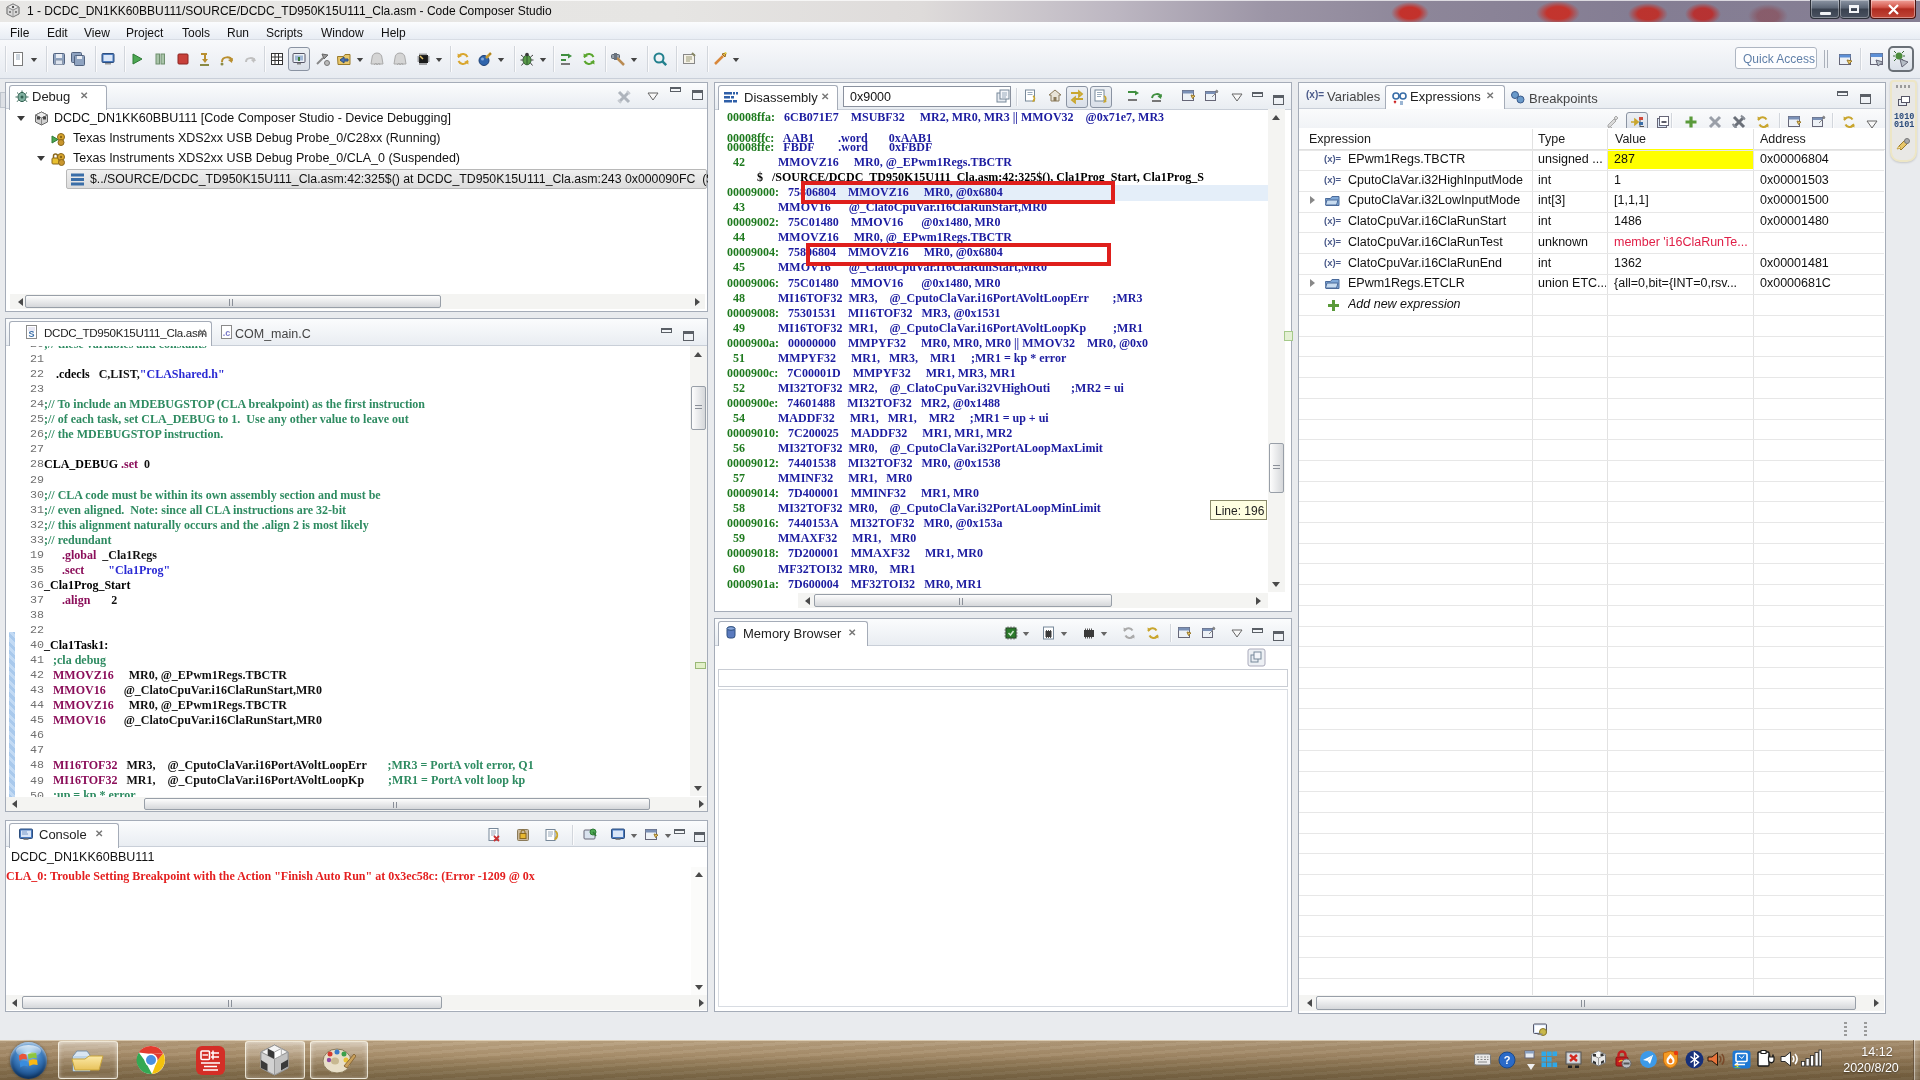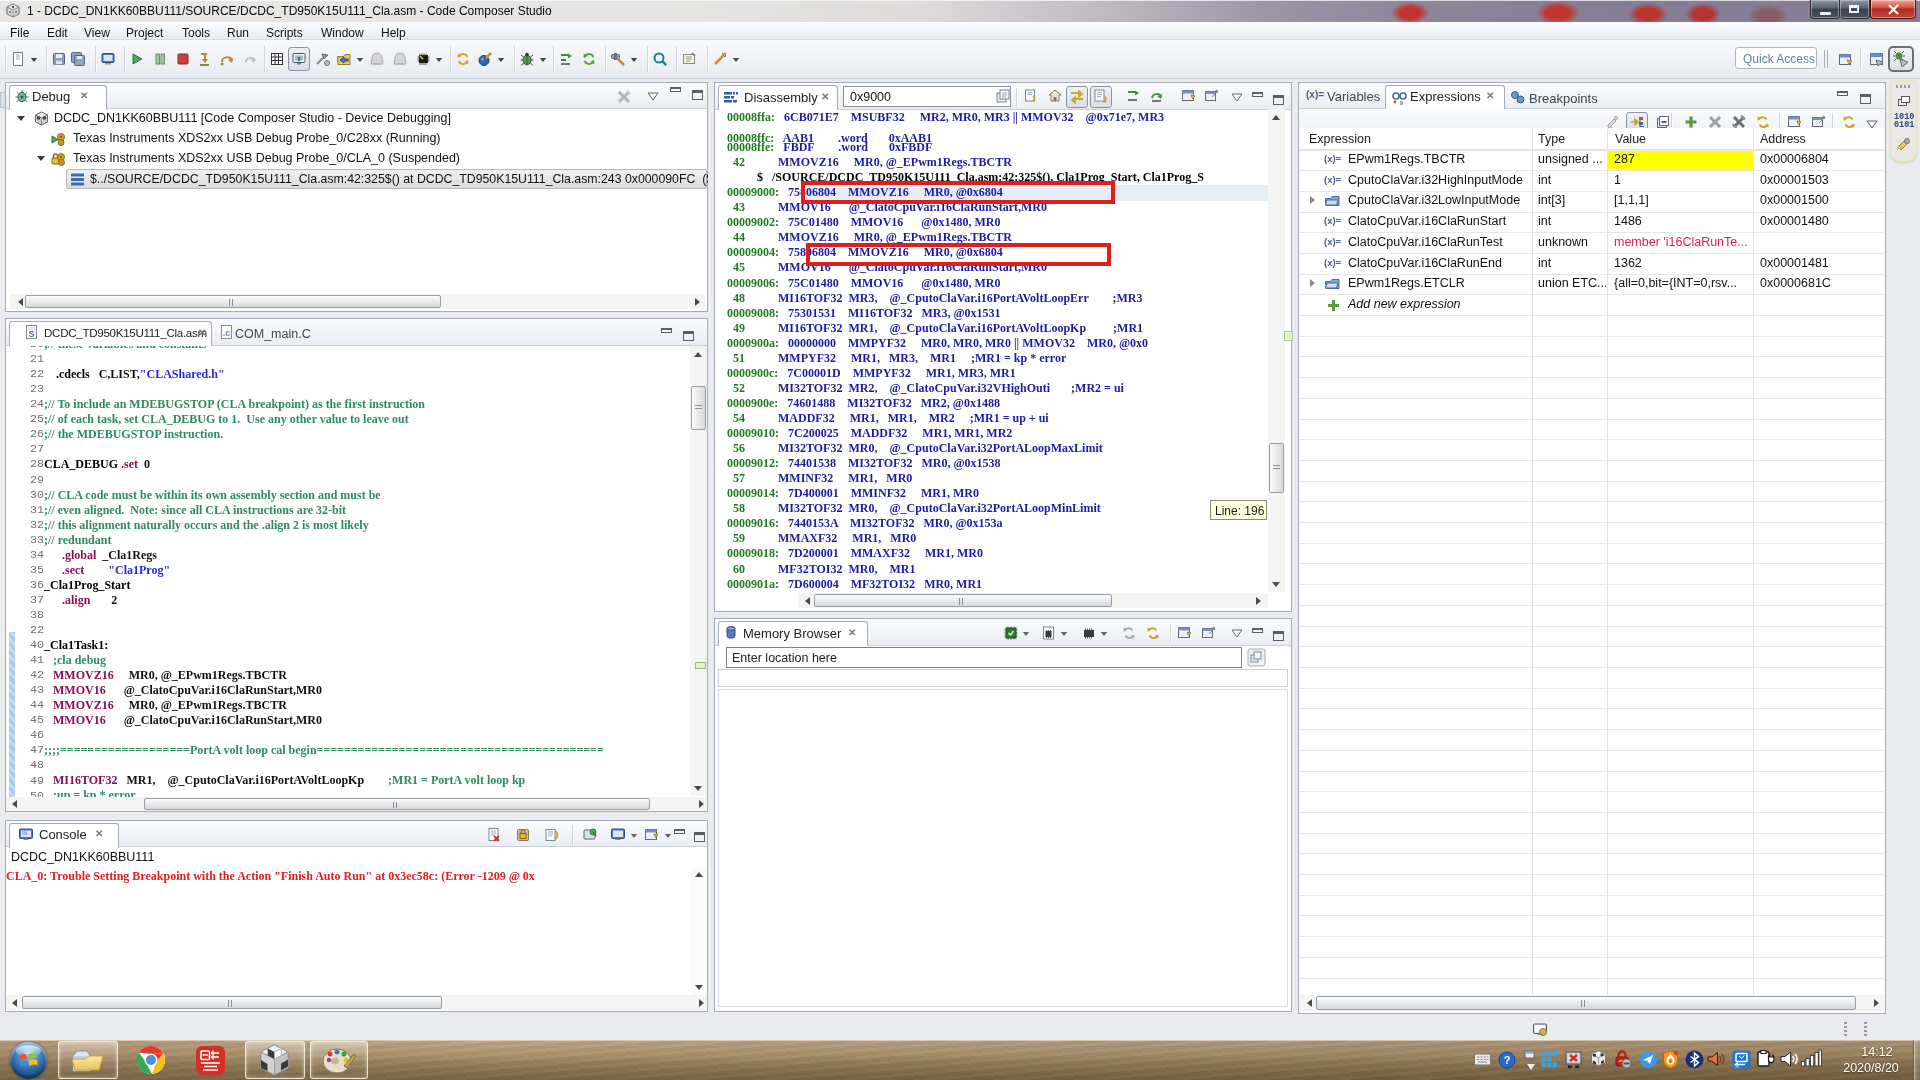--- a/index.html
+++ b/index.html
@@ -346,21 +346,21 @@
 <div class="mono" style="left:38px;top:111px"><span class="b">CLA_DEBUG</span><span> </span><span class="m">.set</span><span>  </span><span class="p">0</span></div>
 <div class="lnum" style="left:14px;top:126.5px;width:24px">29</div>
 <div class="lnum" style="left:14px;top:141.5px;width:24px">30</div>
 <div class="mono" style="left:38px;top:142px"><span class="c">;// CLA code must be within its own assembly section and must be</span></div>
 <div class="lnum" style="left:14px;top:156.6px;width:24px">31</div>
 <div class="mono" style="left:38px;top:157px"><span class="c">;// even aligned.  Note: since all CLA instructions are 32-bit</span></div>
 <div class="lnum" style="left:14px;top:171.6px;width:24px">32</div>
 <div class="mono" style="left:38px;top:172px"><span class="c">;// this alignment naturally occurs and the .align 2 is most likely</span></div>
 <div class="lnum" style="left:14px;top:186.7px;width:24px">33</div>
 <div class="mono" style="left:38px;top:187px"><span class="c">;// redundant</span></div>
-<div class="lnum" style="left:14px;top:201.7px;width:24px">34</div>
+<div class="lnum" style="left:14px;top:201.7px;width:24px">19</div>
 <div class="mono" style="left:38px;top:202px"><span>      </span><span class="m">.global</span><span>  </span><span class="p">_Cla1Regs</span></div>
 <div class="lnum" style="left:14px;top:216.8px;width:24px">35</div>
 <div class="mono" style="left:38px;top:217px"><span>      </span><span class="m">.sect</span><span>        </span><span class="s">"Cla1Prog"</span></div>
 <div class="lnum" style="left:14px;top:231.8px;width:24px">36</div>
 <div class="mono" style="left:38px;top:232px"><span class="b">_Cla1Prog_Start</span></div>
 <div class="lnum" style="left:14px;top:246.9px;width:24px">37</div>
 <div class="mono" style="left:38px;top:247px"><span>      </span><span class="m">.align</span><span>       </span><span class="p">2</span></div>
 <div class="lnum" style="left:14px;top:261.9px;width:24px">38</div>
 <div class="lnum" style="left:14px;top:276.9px;width:24px">22</div>
 <div class="lnum" style="left:14px;top:292.0px;width:24px">40</div>
@@ -370,22 +370,22 @@
 <div class="lnum" style="left:14px;top:322.1px;width:24px">42</div>
 <div class="mono" style="left:38px;top:322px"><span>   </span><span class="m">MMOVZ16</span><span>     </span><span class="p">MR0, @_EPwm1Regs.TBCTR</span></div>
 <div class="lnum" style="left:14px;top:337.2px;width:24px">43</div>
 <div class="mono" style="left:38px;top:337px"><span>   </span><span class="m">MMOV16</span><span>      </span><span class="p">@_ClatoCpuVar.i16ClaRunStart,MR0</span></div>
 <div class="lnum" style="left:14px;top:352.2px;width:24px">44</div>
 <div class="mono" style="left:38px;top:352px"><span>   </span><span class="m">MMOVZ16</span><span>     </span><span class="p">MR0, @_EPwm1Regs.TBCTR</span></div>
 <div class="lnum" style="left:14px;top:367.2px;width:24px">45</div>
 <div class="mono" style="left:38px;top:367px"><span>   </span><span class="m">MMOV16</span><span>      </span><span class="p">@_ClatoCpuVar.i16ClaRunStart,MR0</span></div>
 <div class="lnum" style="left:14px;top:382.3px;width:24px">46</div>
 <div class="lnum" style="left:14px;top:397.4px;width:24px">47</div>
-<div class="mono" style="left:38px;top:397px"><span class="c">;;;;===================PortA volt loop cal begin==========================================</span></div>
 <div class="lnum" style="left:14px;top:412.4px;width:24px">48</div>
+<div class="mono" style="left:38px;top:412px"><span>   </span><span class="m">MI16TOF32</span><span>   </span><span class="p">MR3,</span><span>    </span><span class="p">@_CputoClaVar.i16PortAVoltLoopErr</span><span>       </span><span class="c">;MR3 = PortA volt error, Q1</span></div>
 <div class="lnum" style="left:14px;top:427.5px;width:24px">49</div>
 <div class="mono" style="left:38px;top:427px"><span>   </span><span class="m">MI16TOF32</span><span>   </span><span class="p">MR1,</span><span>    </span><span class="p">@_CputoClaVar.i16PortAVoltLoopKp</span><span>        </span><span class="c">;MR1 = PortA volt loop kp</span></div>
 <div class="lnum" style="left:14px;top:442.5px;width:24px">50</div>
 <div class="mono" style="left:38px;top:442px"><span>   </span><span class="c">;up = kp * error</span></div>
 </div>
 <div class="sb" style="left:690px;top:346px;width:17px;height:450px;border:none;background:#F4F4F2">
 <div class="aup" style="left:4px;top:4px"></div>
 <div class="sbtv" style="top:40px;height:44px">
         <div class="grip" style="left:3px;right:3px;top:18px"></div>
       </div>
@@ -633,23 +633,20 @@
 <svg class="abs" style="left:486px;top:6px" width="16" height="16" viewBox="0 0 16 16">
         <rect x="1.5" y="3.5" width="10" height="9" fill="#EDF1F6" stroke="#667"></rect>
         <rect x="1.5" y="3.5" width="10" height="2.5" fill="#7a90B6"></rect>
         <path d="M8 9l6-6M12 2l2 1-1 2z" stroke="#888" fill="#999"></path>
       </svg>
 <svg class="abs" style="left:516px;top:10px" width="12" height="9" viewBox="0 0 12 9">
         <path d="M1 1h10L6 8z" fill="#F8F8F8" stroke="#666"></path>
       </svg>
 <div class="minb" style="left:537px;top:9px"></div>
 <div class="maxb" style="left:558px;top:12px"></div>
-<div class="abs" style="left:11px;top:28px;width:516px;height:21px;border:1px solid #7A828E;background:#fff">
-        <div class="abs" style="left:5px;top:3px;font-size:12.5px;color:#222">Enter location here</div>
-      </div>
 <svg class="abs" style="left:532px;top:29px" width="19" height="19" viewBox="0 0 19 19">
         <rect x="1" y="1" width="17" height="17" rx="2" fill="#EDF0F4" stroke="#AAB"></rect>
         <rect x="4" y="7" width="7" height="7" fill="#E8ECF2" stroke="#789"></rect>
         <rect x="7" y="4" width="7" height="7" fill="#F4F6FA" stroke="#789"></rect>
       </svg>
 <div class="abs" style="left:3px;top:50px;width:570px;height:18px;background:#fff;border:1px solid #C9CDD4"></div>
 <div class="abs" style="left:3px;top:70px;width:570px;height:318px;background:#fff;border:1px solid #D8DCE2"></div>
 </div>
 <div class="panel" style="left:1298px;top:82px;width:588px;height:932px">
 <div class="tabrow" style="height:26px"></div>

